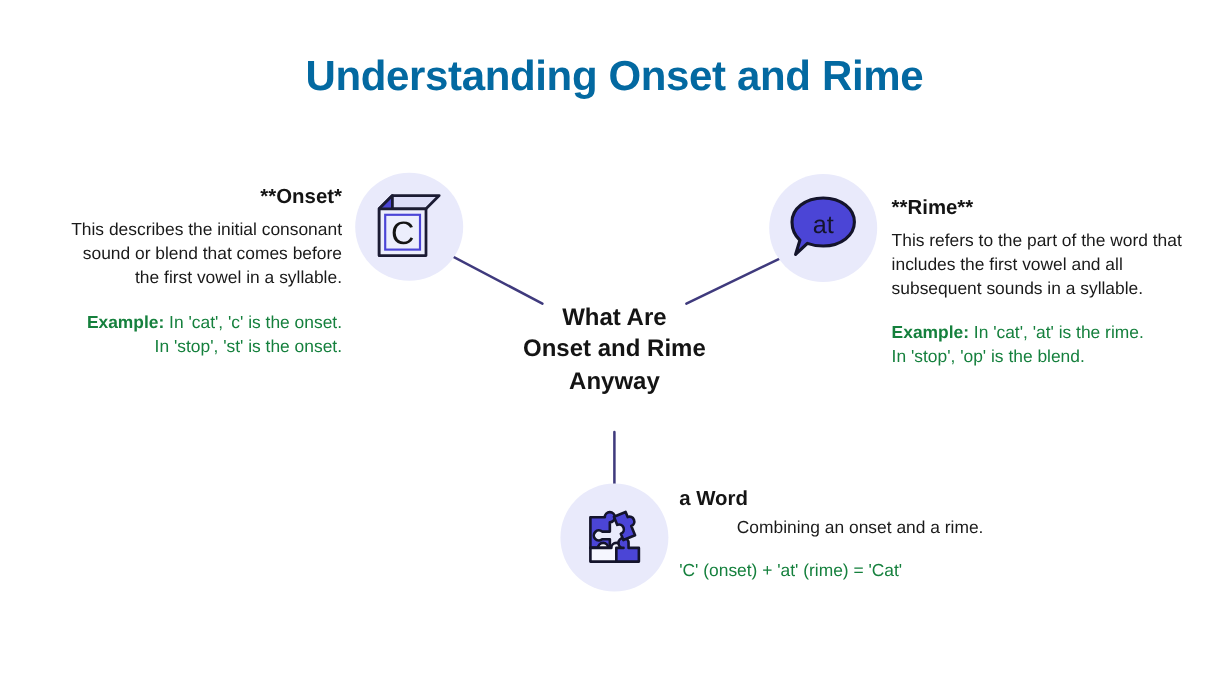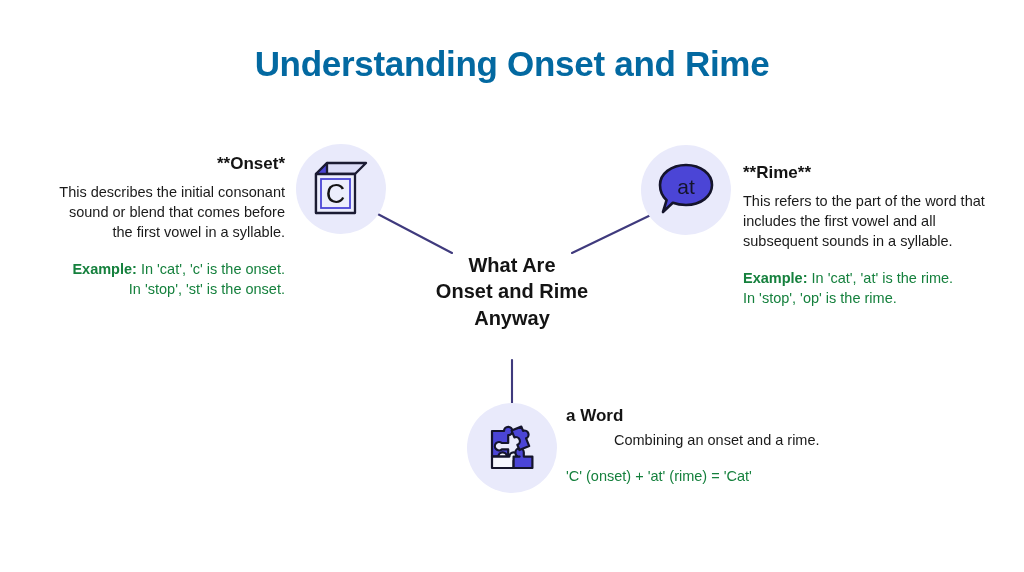--- a/index.html
+++ b/index.html
@@ -183,21 +183,21 @@
       <b>Example:</b><span> In 'cat', 'c' is the onset.</span><br>
       <span>In 'stop', 'st' is the onset.</span>
     </div>
   </div>
 
   <div class="panel" id="panel-rime">
     <div class="panel-heading">**Rime**</div>
     <div class="panel-body">This refers to the part of the word that includes the first vowel and all subsequent sounds in a syllable.</div>
     <div class="panel-example">
       <b>Example:</b><span> In 'cat', 'at' is the rime.</span><br>
-      <span>In 'stop', 'op' is the rime.</span>
+      <span>In 'stop', 'op' is the blend.</span>
     </div>
   </div>
 
   <div class="panel" id="panel-word">
     <div class="panel-heading">
       <div>a Word</div>
     </div>
     <div class="panel-body">Combining an onset and a rime.</div>
     <div class="panel-example">'C' (onset) + 'at' (rime) = 'Cat'</div>
   </div>

